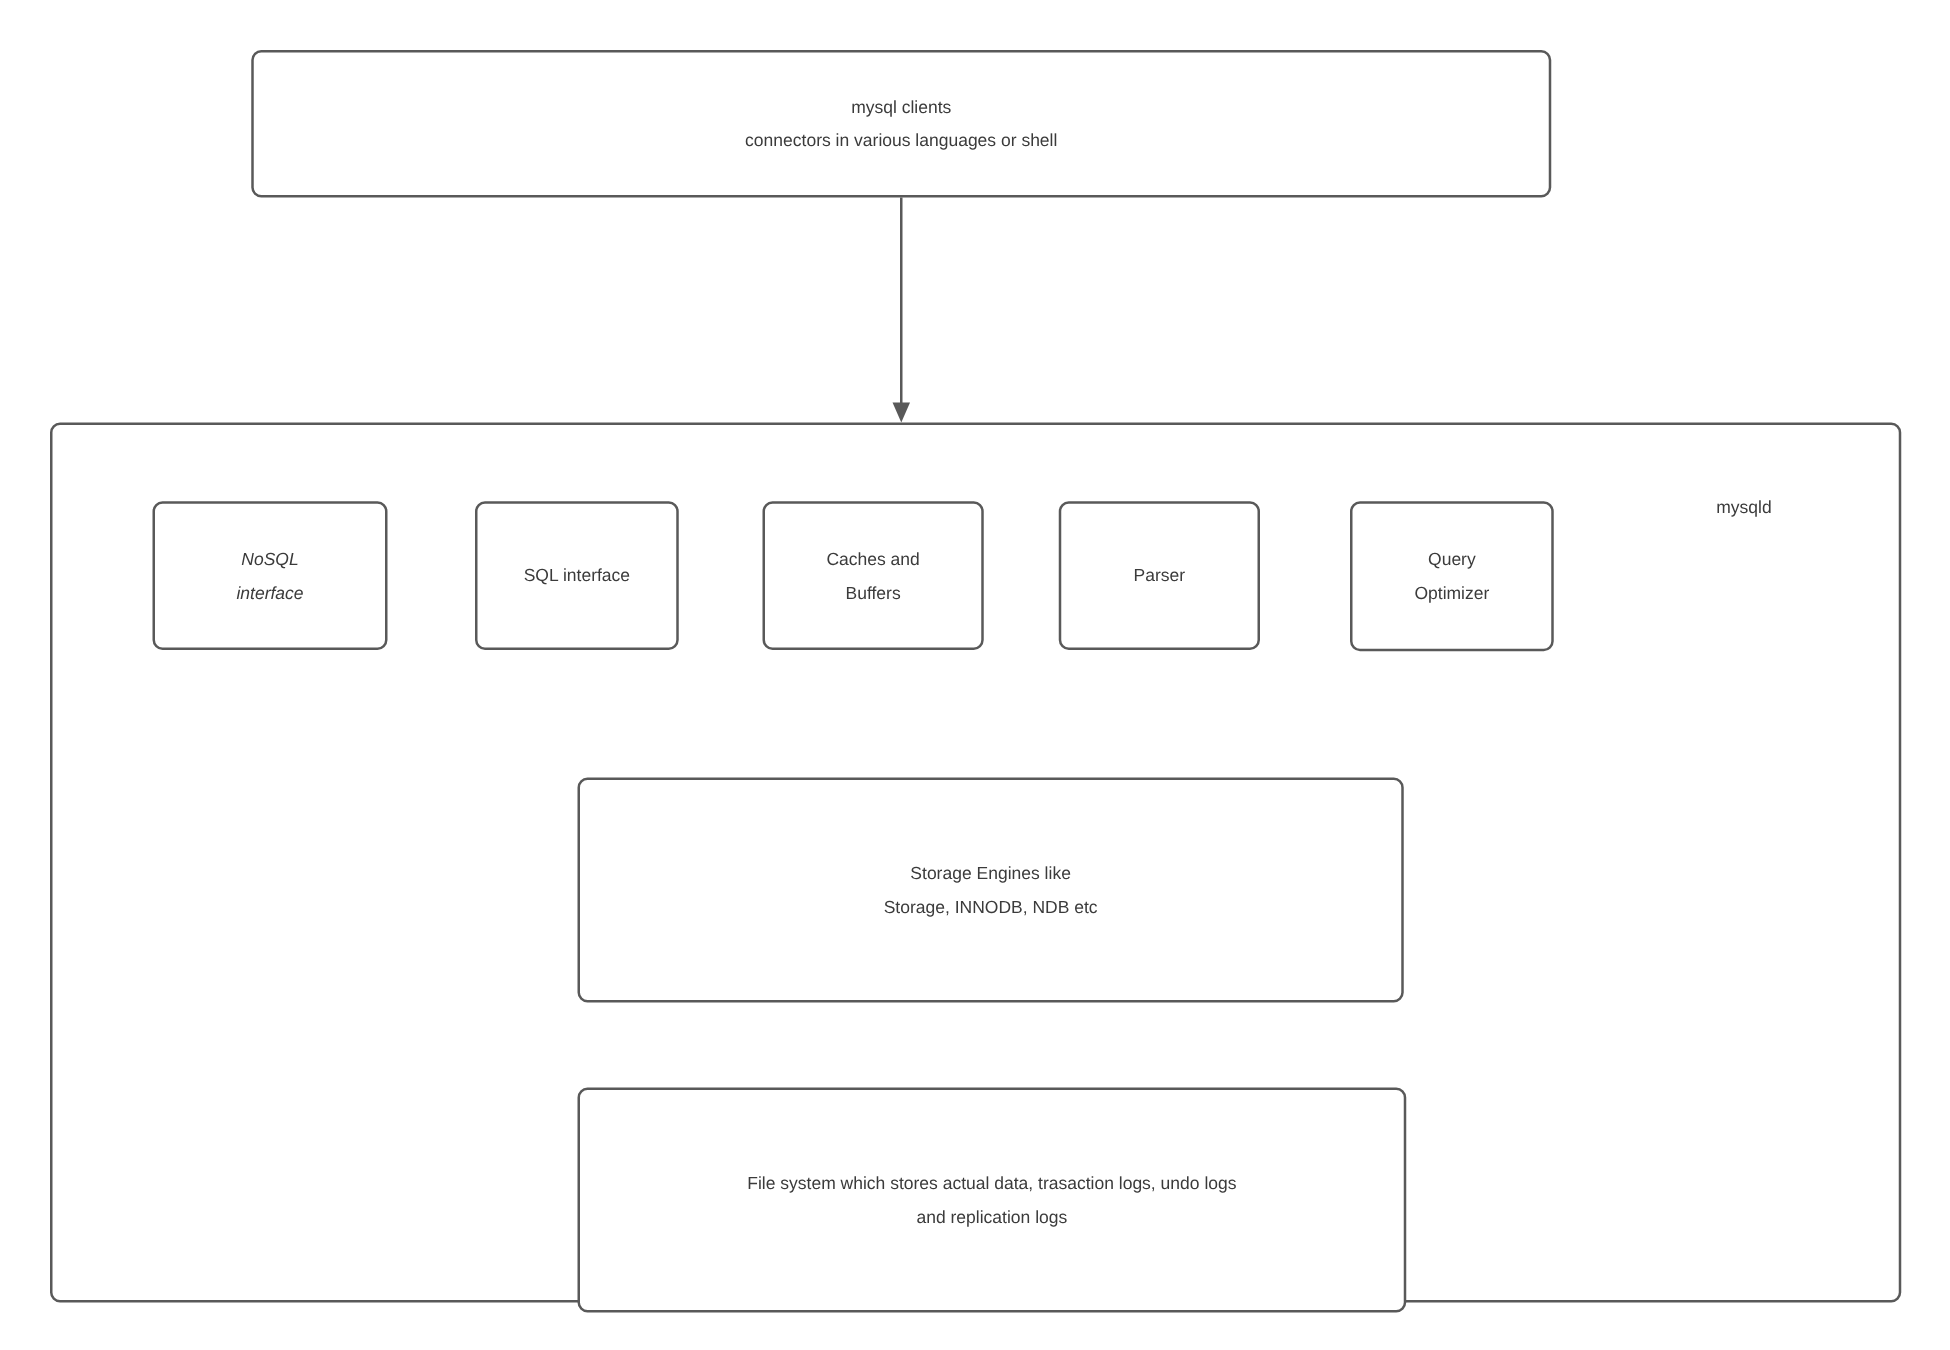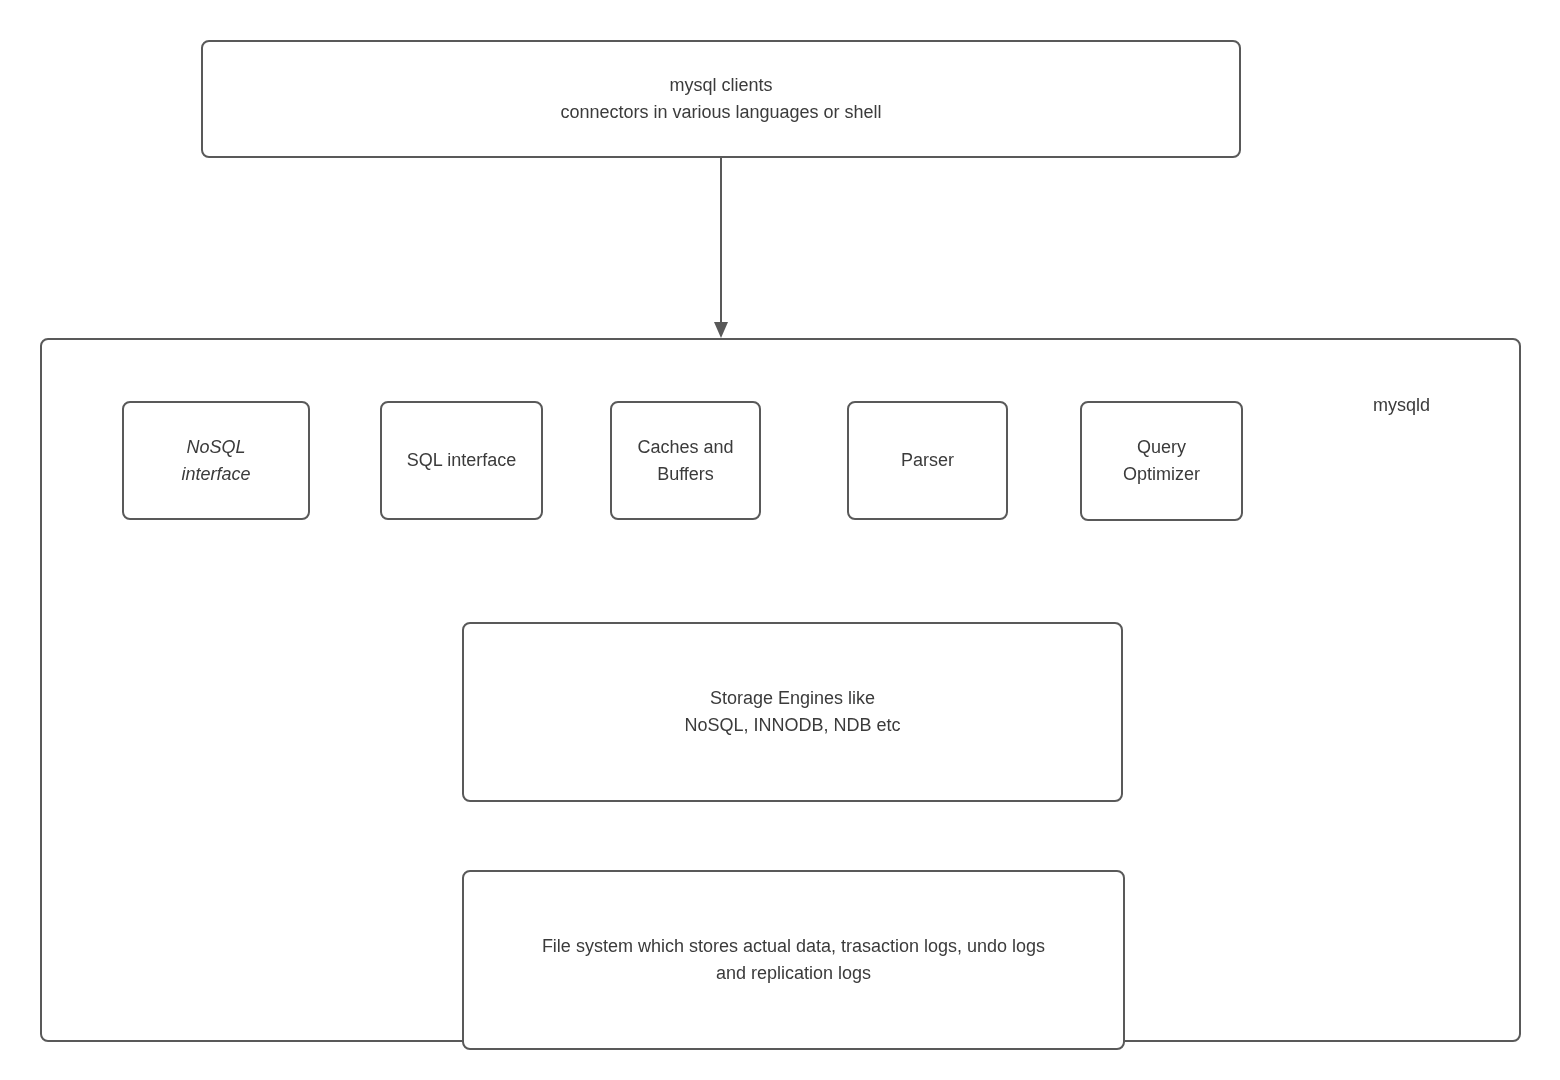--- a/index.html
+++ b/index.html
@@ -7,21 +7,21 @@
     padding: 0;
     background: #ffffff;
   }
   .canvas {
     position: relative;
     width: 1560px;
     height: 1080px;
     background: #ffffff;
     font-family: "Liberation Sans", "DejaVu Sans", sans-serif;
     color: #3b3b3b;
-    font-size: 18px;
+    font-size: 14px;
     line-height: 27px;
     overflow: hidden;
   }
   .box {
     position: absolute;
     border: 2px solid #595959;
     border-radius: 8px;
     background: #ffffff;
     box-sizing: border-box;
     display: flex;
@@ -42,21 +42,21 @@
   .mysqld-label {
     position: absolute;
     left: 1287px; top: 52px;
     width: 120px;
     text-align: left;
     margin-left: 44px;
   }
   
   .node-nosql   { left: 80px;   top: 61px; width: 188px; height: 119px; font-style: italic; }
   .node-sql     { left: 338px;  top: 61px; width: 163px; height: 119px; }
-  .node-caches  { left: 568px;  top: 61px; width: 151px; height: 119px; }
+  .node-caches  { left: 568px;  top: 61px; width: 177px; height: 119px; }
   .node-parser  { left: 805px;  top: 61px; width: 161px; height: 119px; }
   .node-query   { left: 1038px; top: 61px; width: 163px; height: 120px; }
   .storage-box    { left: 420px; top: 282px; width: 661px; height: 180px; }
   .filesystem-box { left: 420px; top: 502px; width: 663px; height: 180px; margin-top: 28px; }
   
   .arrow {
     position: absolute;
     left: 713px; top: 158px;
     width: 16px; height: 180px;
   }
@@ -113,21 +113,21 @@
       <div class="line">Parser</div>
     </div>
 
     <div class="box node-query">
       <div class="line">Query</div>
       <div class="line">Optimizer</div>
     </div>
 
     <div class="box storage-box">
       <div class="line">Storage Engines like</div>
-      <div class="line">NoSQL, INNODB, NDB etc</div>
+      <div class="line">Storage, INNODB, NDB etc</div>
     </div>
 
     <div class="box filesystem-box">
       <div class="line">File system which stores actual data, trasaction logs, undo logs</div>
       <div class="line">and replication logs</div>
     </div>
 
   </div>
 
 </div>

